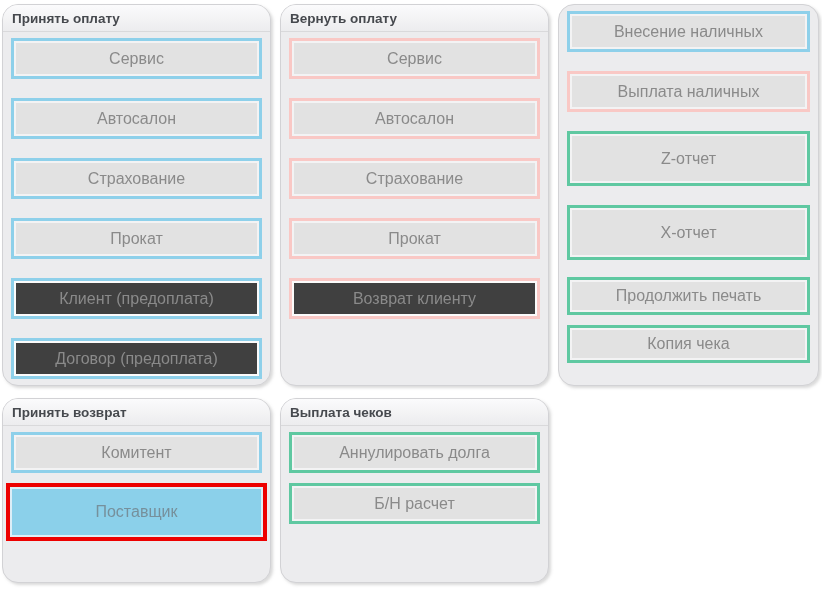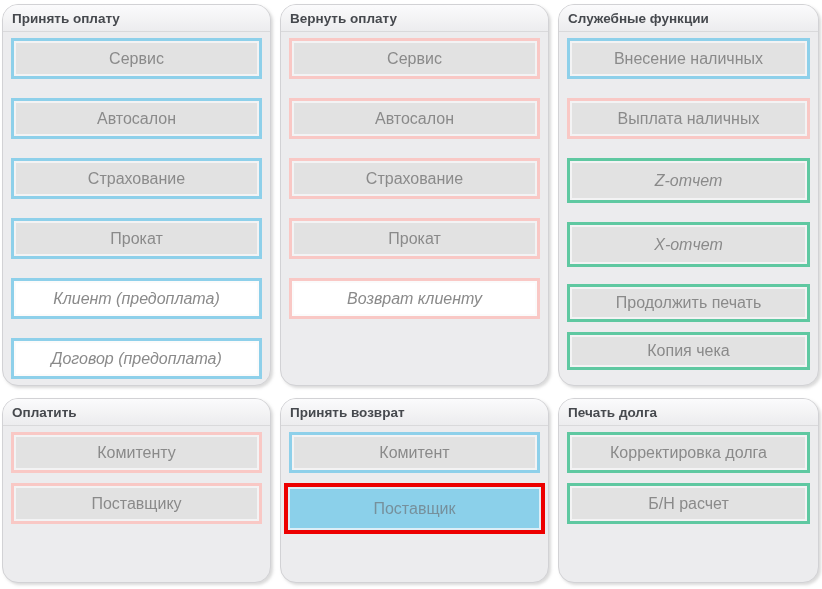--- a/index.html
+++ b/index.html
@@ -44,27 +44,27 @@
     box-shadow: inset 0 0 0 2px #f3f3f4;
     color: #8a8a8a;
     font-family: "Liberation Sans", sans-serif;
     font-size: 16px;
     cursor: pointer;
     white-space: nowrap;
   }
   .btn.blue  { border-color: #8ed0ea; }
   .btn.pink  { border-color: #f9c8c5; }
   .btn.green { border-color: #5fc8a1; }
-  .btn.white { background: #ffffff; box-shadow: inset 0 0 0 2px #fbfbfb; font-style: italic; }
-  .btn.tall  { height: 45px; font-style: italic; }
+  .btn.white { background: #404040; box-shadow: inset 0 0 0 2px #fbfbfb; }
+  .btn.tall  { height: 55px; }
   .btn.small { height: 35px; margin-bottom: 10px; }
   .gap-lg { margin-bottom: 17px !important; }
   .row2 .btn { margin-bottom: 10px; }
   .btn.selected {
-    height: 51px;
+    height: 58px;
     width: calc(100% + 10px);
     margin-left: -5px; margin-right: -5px;
     background: #8bd0ea;
     border: 4px solid #ed0000;
     box-shadow: inset 0 0 0 2px #dceef7;
     color: #76909c;
     text-align: right;
   }
 </style>
 </head>
@@ -89,48 +89,40 @@
     <div class="panel-body">
       <button class="btn pink">Сервис</button>
       <button class="btn pink">Автосалон</button>
       <button class="btn pink">Страхование</button>
       <button class="btn pink">Прокат</button>
       <button class="btn pink white">Возврат клиенту</button>
     </div>
   </section>
 
   <section class="panel row1">
-    <div class="panel-header">Служебные функции</div>
     <div class="panel-body">
       <button class="btn blue">Внесение наличных</button>
       <button class="btn pink">Выплата наличных</button>
       <button class="btn green tall">Z-отчет</button>
       <button class="btn green tall gap-lg">X-отчет</button>
       <button class="btn green small">Продолжить печать</button>
       <button class="btn green small">Копия чека</button>
     </div>
   </section>
 
-  <section class="panel row2">
-    <div class="panel-header">Оплатить</div>
-    <div class="panel-body">
-      <button class="btn pink">Комитенту</button>
-      <button class="btn pink">Поставщику</button>
-    </div>
-  </section>
 
   <section class="panel row2">
     <div class="panel-header">Принять возврат</div>
     <div class="panel-body">
       <button class="btn blue">Комитент</button>
       <button class="btn selected">Поставщик</button>
     </div>
   </section>
 
   <section class="panel row2">
-    <div class="panel-header">Печать долга</div>
+    <div class="panel-header">Выплата чеков</div>
     <div class="panel-body">
-      <button class="btn green">Корректировка долга</button>
+      <button class="btn green">Аннулировать долга</button>
       <button class="btn green">Б/Н расчет</button>
     </div>
   </section>
 
 </div>
 
 </body></html>

